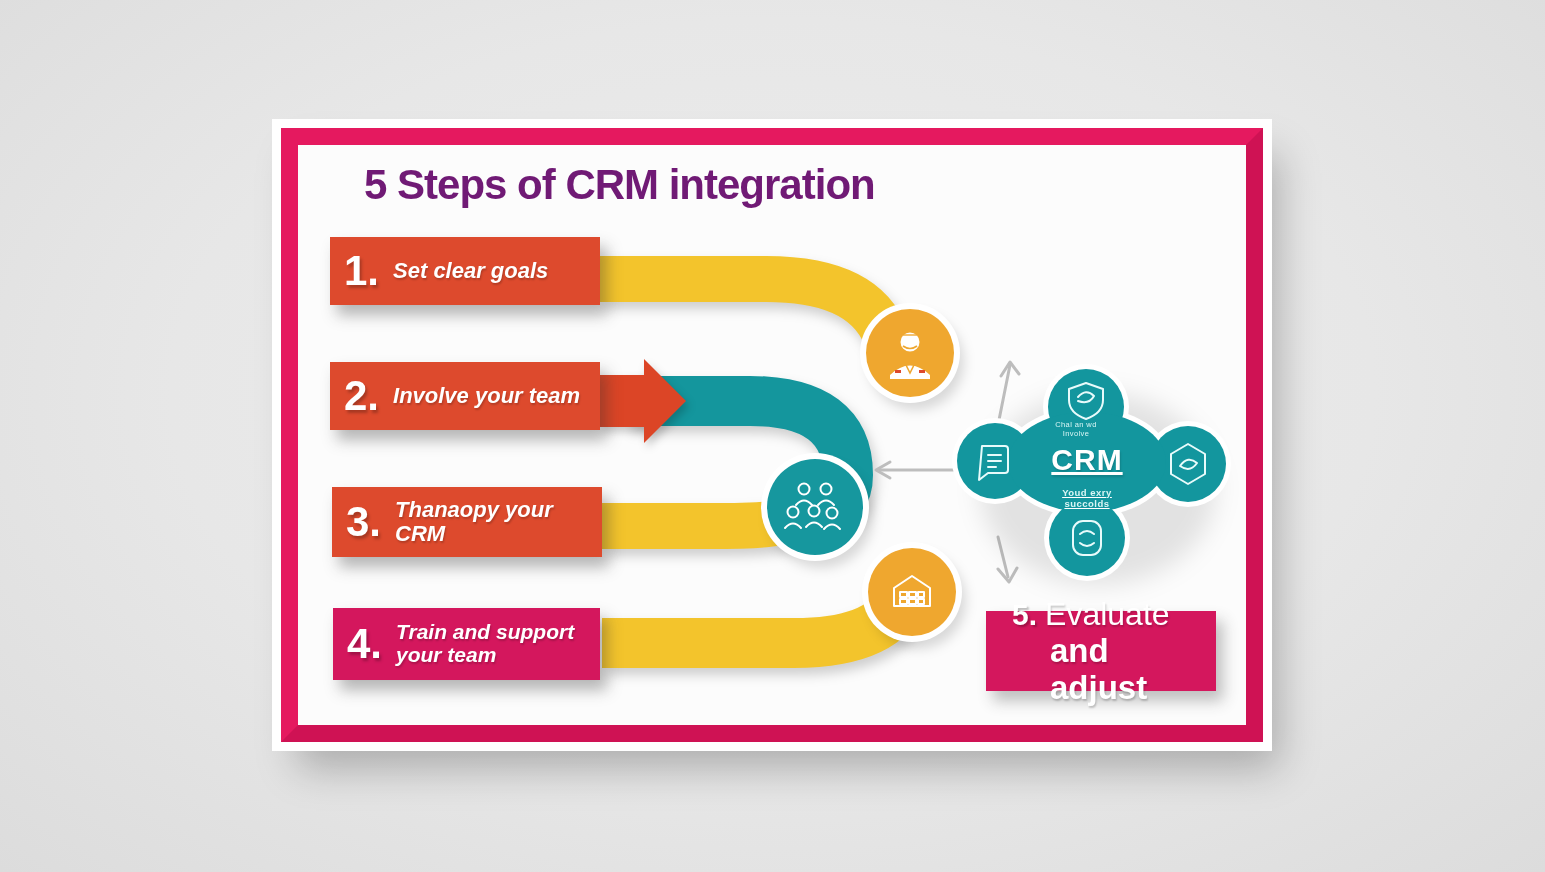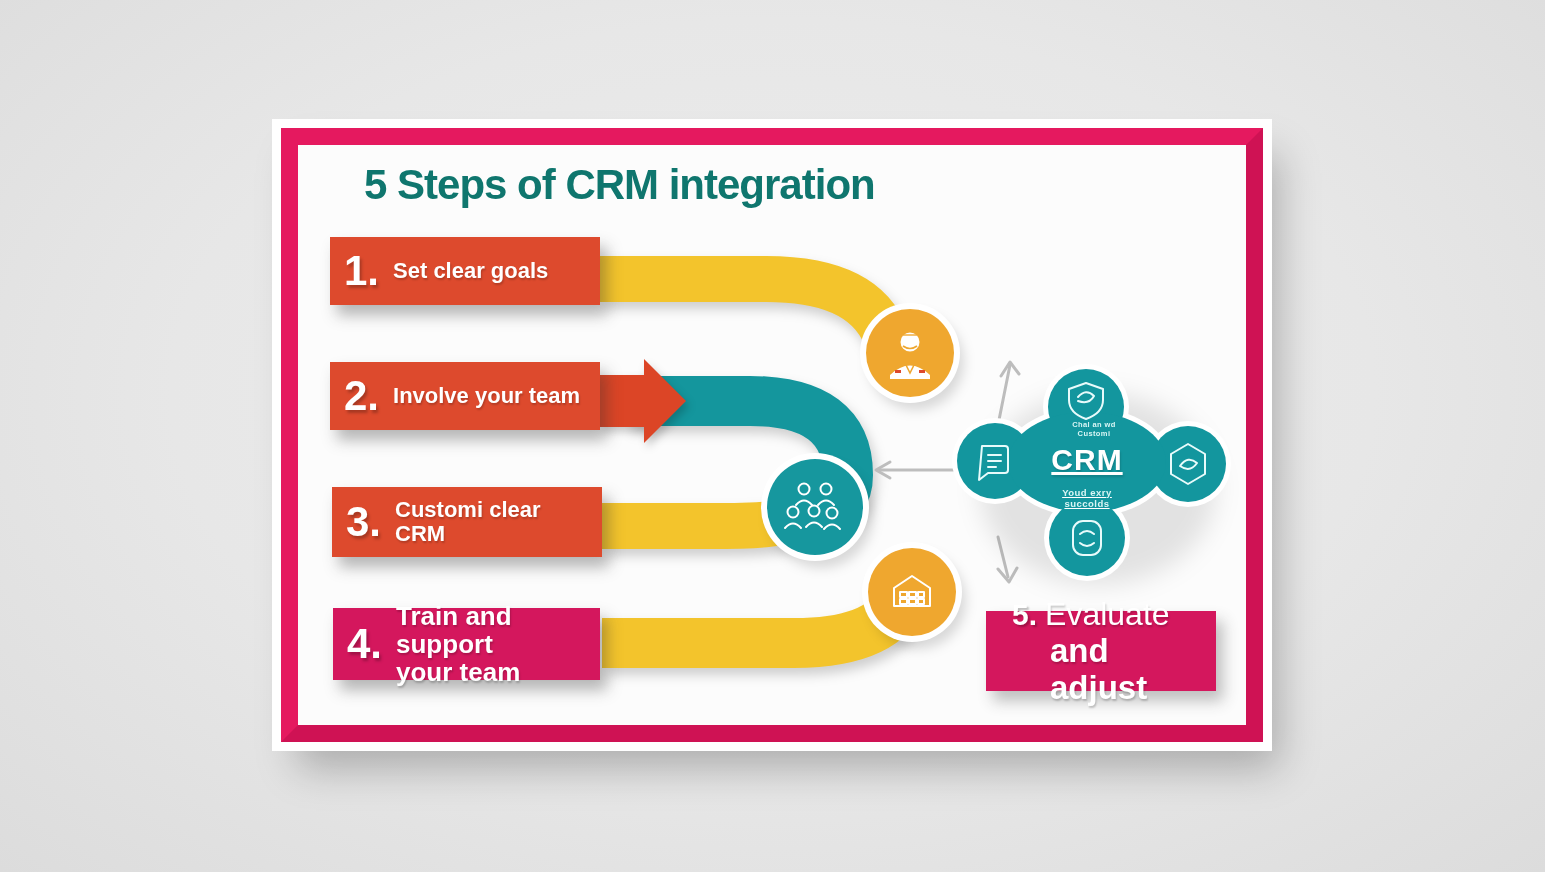--- a/index.html
+++ b/index.html
@@ -12,58 +12,59 @@
     position:absolute;left:281px;top:128px;width:982px;height:614px;
     box-sizing:border-box;background:#fcfcfc;
     border:17px solid;
     border-color:#e5195f #cf1254 #cf1254 #e5195f;
     box-shadow:0 0 0 9px #ffffff, 16px 26px 38px rgba(0,0,0,0.25);
   }
   .canvas{position:absolute;inset:0;}
   .flow-svg{position:absolute;left:0;top:0;z-index:1;}
   .title{
     position:absolute;left:66px;top:16px;z-index:3;
-    font-size:42px;font-weight:800;color:#0f766e;letter-spacing:-1px;
+    font-size:42px;font-weight:800;color:#701a75;letter-spacing:-1px;
     white-space:nowrap;
   }
   .step{
     position:absolute;z-index:2;display:flex;align-items:center;
     color:#fff;padding:0 14px;box-sizing:border-box;
     box-shadow:7px 10px 14px rgba(50,50,50,0.35);
   }
   .step.red{background:#dd4a2d;}
   .step.pink{background:#d4175d;}
   .step .num{
     font-size:42px;font-weight:800;margin-right:14px;line-height:1;
     text-shadow:2px 3px 3px rgba(0,0,0,0.25);
   }
   .step .label{
     font-size:22px;font-weight:700;line-height:1.08;
     text-shadow:1px 2px 2px rgba(0,0,0,0.2);
-  }
-  .step .label.two-line{font-size:26px;}
+    font-style:italic;
+  }
+  .step .label.two-line{font-size:21px;}
   .step5{
     position:absolute;z-index:2;background:#d4175d;color:#fff;
     box-shadow:7px 10px 14px rgba(50,50,50,0.3);
     display:flex;flex-direction:column;justify-content:center;
     padding:6px 10px 6px 26px;box-sizing:border-box;
   }
   .step5 .row1{display:flex;align-items:baseline;}
   .step5 .num{font-size:30px;font-weight:800;margin-right:8px;text-shadow:2px 2px 2px rgba(0,0,0,0.25);}
   .step5 .label{font-size:32px;font-weight:400;text-shadow:1px 2px 2px rgba(0,0,0,0.2);}
   .step5 .row2{font-size:33px;font-weight:700;margin-left:38px;line-height:1.1;text-shadow:1px 2px 2px rgba(0,0,0,0.2);}
   .hub-text{
     position:absolute;left:729px;top:300px;width:120px;z-index:3;
     text-align:center;color:#ffffff;text-decoration:underline;
   }
   .hub-text .crm{font-size:30px;font-weight:800;letter-spacing:1px;line-height:1;text-shadow:1px 2px 2px rgba(0,0,0,0.15);}
   .hub-text .sub{font-size:9.5px;font-weight:700;line-height:11px;margin-top:12px;color:#d9f6f5;letter-spacing:0.5px;}
   .hub-caption{
-    position:absolute;left:756px;top:276px;width:80px;z-index:3;
-    text-align:center;font-size:7.5px;font-weight:700;line-height:8.5px;
+    position:absolute;left:738px;top:276px;width:80px;z-index:3;
+    text-align:center;font-size:7.5px;font-weight:400;line-height:8.5px;
     color:#d9f6f5;letter-spacing:0.4px;
   }
 </style>
 </head>
 <body>
 
 <div class="card">
   <div class="canvas">
 
     <svg class="flow-svg" width="948" height="580" viewBox="0 0 948 580">
@@ -193,42 +194,42 @@
       <span class="label">Set clear goals</span>
     </div>
 
     <div class="step red" style="left:32px;top:217px;width:270px;height:68px;">
       <span class="num">2.</span>
       <span class="label">Involve your team</span>
     </div>
 
     <div class="step red" style="left:34px;top:342px;width:270px;height:70px;">
       <span class="num">3.</span>
-      <span class="label">Customi clear CRM</span>
+      <span class="label">Thanaopy your CRM</span>
     </div>
 
     <div class="step pink" style="left:35px;top:463px;width:267px;height:72px;">
       <span class="num">4.</span>
       <span class="label two-line">
         <span>Train and support</span><br>
         <span>your team</span>
       </span>
     </div>
 
     <div class="step5" style="left:688px;top:466px;width:230px;height:80px;">
       <span class="row1">
         <span class="num">5.</span>
         <span class="label">Evaluate</span>
       </span>
       <span class="row2">and adjust</span>
     </div>
 
     <div class="hub-caption">
       <span>Chal an wd</span><br>
-      <span>Customi</span>
+      <span>Involve</span>
     </div>
     <div class="hub-text">
       <div class="crm">CRM</div>
       <div class="sub">
         <span>Youd exry</span><br>
         <span>succolds</span>
       </div>
     </div>
 
   </div>

